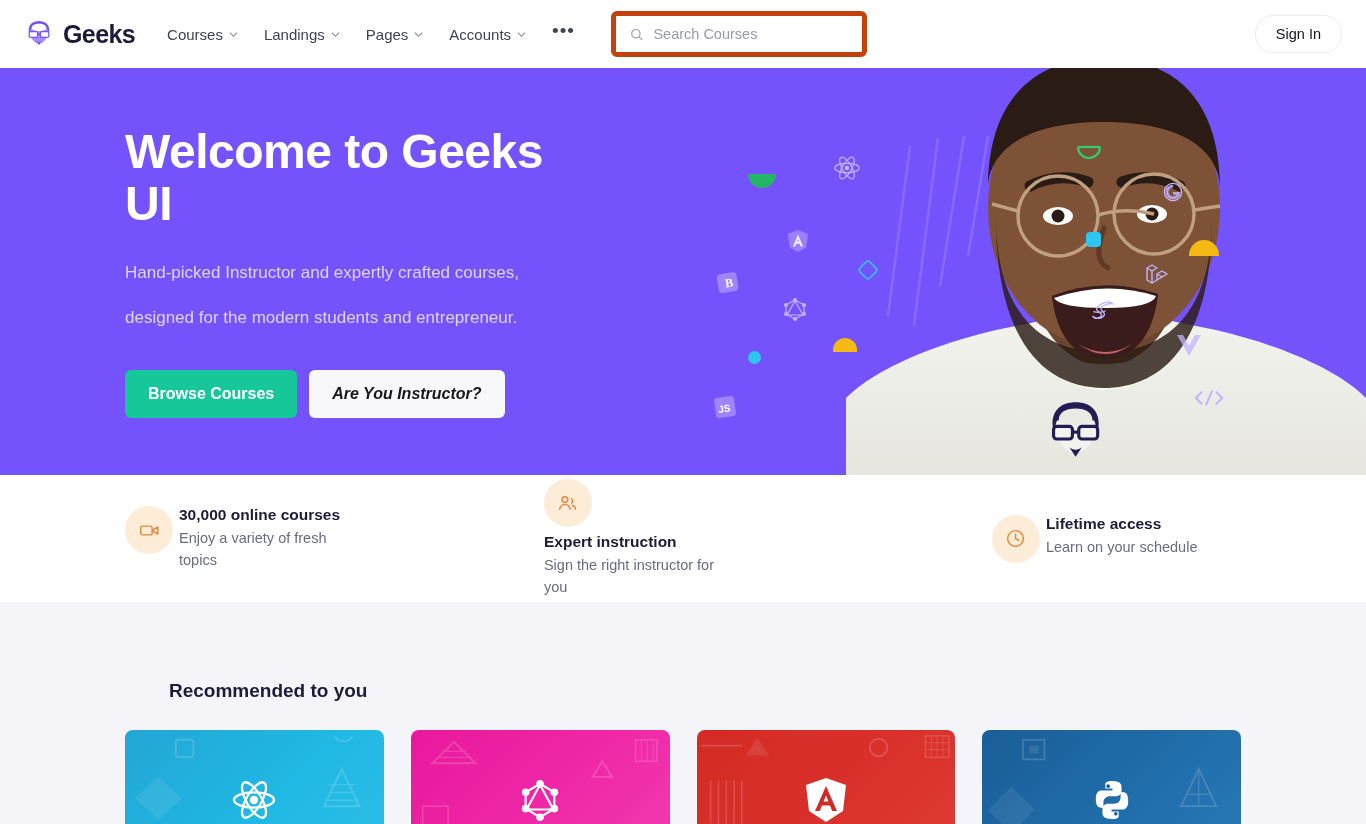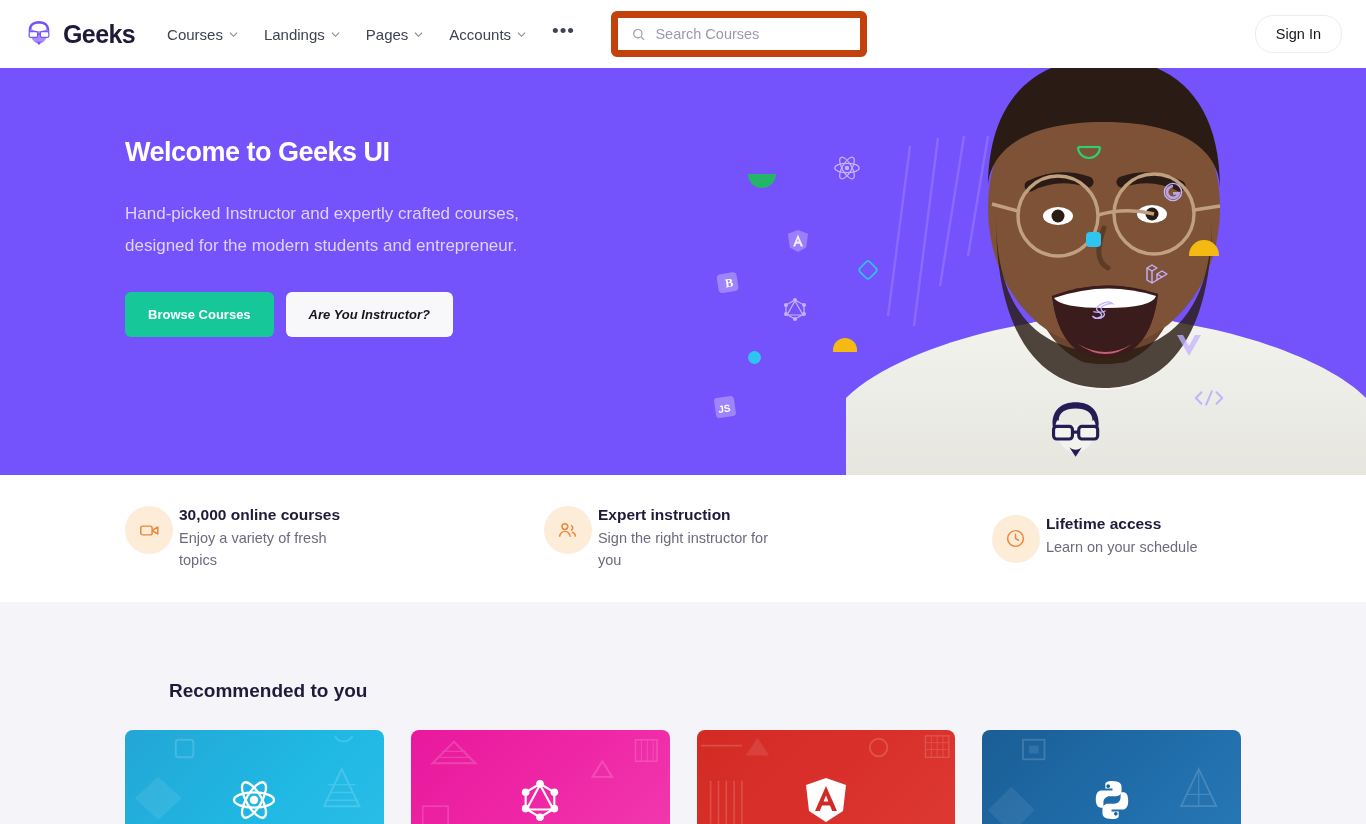--- a/index.html
+++ b/index.html
@@ -30,21 +30,21 @@
     display: flex; align-items: center; gap: 6px;
     font-size: 15px; color: #3f4254; cursor: pointer;
     white-space: nowrap;
   }
   .chev { width: 9px; height: 9px; display: block; opacity: .65; }
   .dots { font-size: 19px; color: #3f4254; letter-spacing: 1px; cursor: pointer; padding-bottom: 6px; }
 
   .search-wrap {
     margin-left: 36px;
     width: 256px; height: 46px;
-    border: 7px solid #c2410c; border-radius: 6px;
+    border: 5px solid #c2410c; border-radius: 6px;
     display: flex; align-items: center; gap: 10px;
     padding: 0 14px;
     background: #fff;
   }
   .search-input {
     border: 0; outline: 0; font-size: 14.5px; color: #6b6b80;
     font-family: "Liberation Sans", sans-serif;
     background: transparent; width: 100%;
   }
   .search-input::placeholder { color: #9a9aae; }
@@ -63,32 +63,32 @@
     height: 407px; width: 100%;
     background: #7453fc;
     overflow: hidden;
   }
   .hero-inner {
     position: relative; z-index: 5;
     padding: 58px 0 0 125px;
     max-width: 560px;
   }
   .hero-title {
-    font-size: 27px; line-height: 52px; font-weight: bold;
+    font-size: 48px; line-height: 52px; font-weight: bold;
     color: #ffffff; letter-spacing: -0.5px;
   }
   .hero-sub {
     margin-top: 20px;
-    font-size: 17px; line-height: 32px;
+    font-size: 17px; line-height: 45px;
     color: #ddd4ff; max-width: 440px;
   }
   .hero-btns { margin-top: 30px; display: flex; gap: 12px; }
   .btn {
     border: 0; border-radius: 6px; cursor: pointer;
-    font-size: 13px; font-weight: bold;
+    font-size: 16px; font-weight: bold;
     font-family: "Liberation Sans", sans-serif;
     padding: 15px 23px;
   }
   .btn-green { background: #16c79a; color: #fff; }
   .btn-light { background: #f8f8fb; color: #16161d; font-style: italic; }
 
   
   .hero-art { position: absolute; inset: 0; z-index: 1; }
   .hero-photo {
     position: absolute; right: 0; bottom: 0;
@@ -96,21 +96,21 @@
   }
   .float-icon { position: absolute; }
 
   
   .features {
     height: 127px; background: #fff;
     display: flex; align-items: center;
     padding: 0 125px;
   }
   .feature { display: flex; gap: 6px; align-items: flex-start; width: 33.33%; }
-  .feature:nth-child(2) { padding-left: 47px; }
+  .feature:nth-child(2) { padding-left: 47px; flex-direction: column; }
   .feature:nth-child(3) { padding-left: 123px; }
   .f-ico {
     flex: 0 0 auto;
     width: 48px; height: 48px; border-radius: 50%;
     background: #fdecd8;
     display: flex; align-items: center; justify-content: center;
   }
   .f-title { font-size: 15.5px; font-weight: bold; color: #1e1b3a; }
   .f-desc { font-size: 14.5px; line-height: 22px; color: #6b6b80; margin-top: 3px; max-width: 185px; }
 

